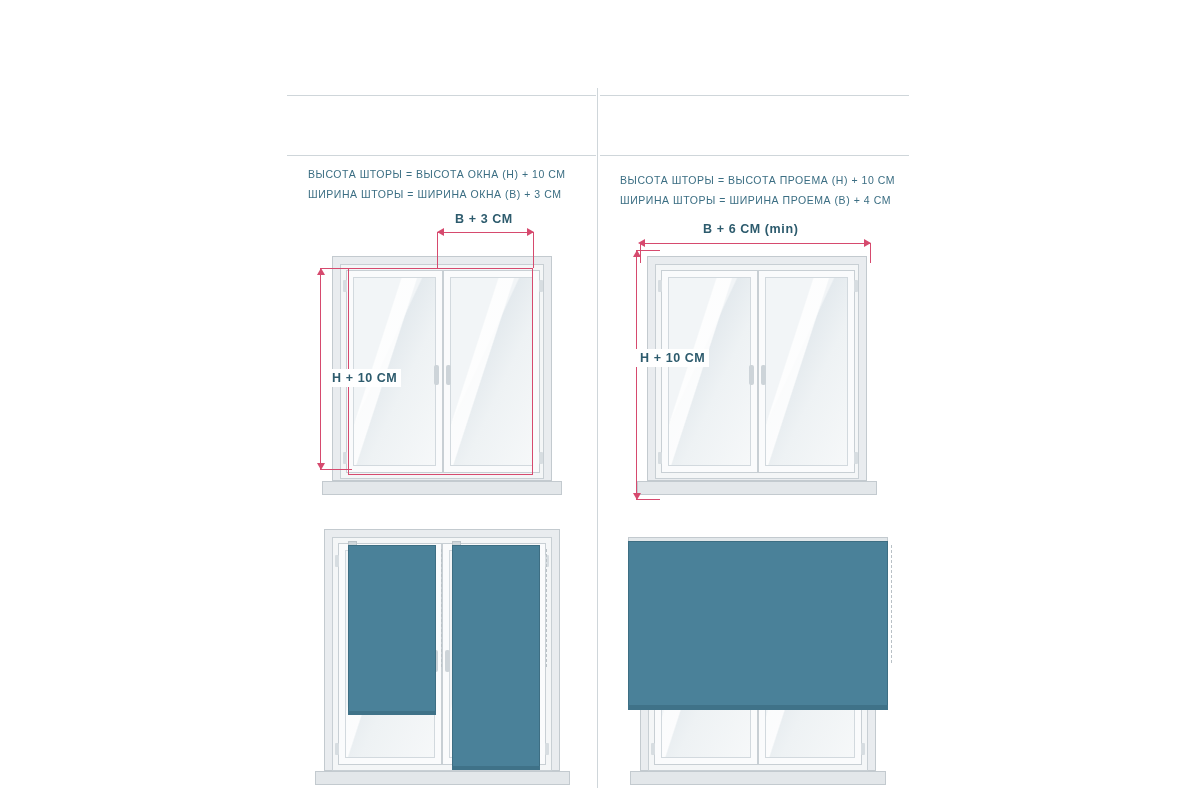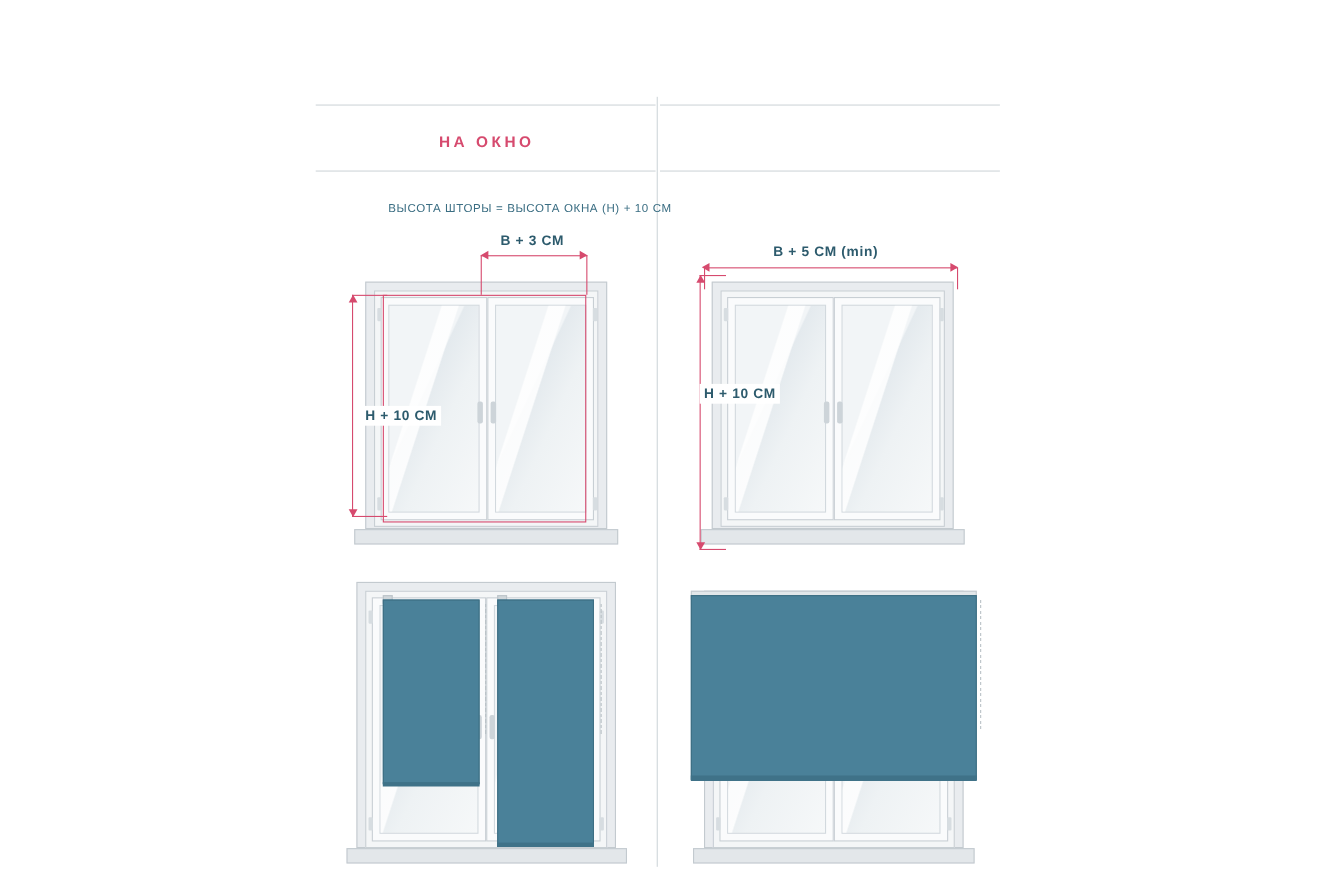--- a/index.html
+++ b/index.html
@@ -61,21 +61,21 @@
   
   .formula-block {
     position: absolute;
     color: #3b6e83;
     font-size: 10.5px;
     letter-spacing: 0.55px;
     line-height: 20px;
     text-transform: uppercase;
     white-space: nowrap;
   }
-  .formula-block.left  { left: 308px; top: 180px; margin-left: 45px; }
+  .formula-block.left  { left: 308px; top: 164px; }
   .formula-block.right { left: 620px; top: 170px; }
 
   
   .measure-label {
     position: absolute;
     color: #2d5b6d;
     font-size: 12.5px;
     font-weight: bold;
     letter-spacing: 0.6px;
     white-space: nowrap;
@@ -177,24 +177,28 @@
 
 <div id="page">
 
 
   <div class="rule h-left"></div>
   <div class="rule h-right"></div>
   <div class="rule h-left2"></div>
   <div class="rule h-right2"></div>
   <div class="rule vert"></div>
 
-  <div class="col-head left">НА ОКНО</div>
 
   <div class="formula-block left">
     <div>Высота шторы = высота окна (H) + 10 см</div>
+    <div>Ширина шторы = ширина окна (B) + 3 см</div>
+  </div>
+  <div class="formula-block right">
+    <div>Высота шторы = высота проема (H) + 10 см</div>
+    <div>Ширина шторы = ширина проема (B) + 4 см</div>
   </div>
 
   <div class="window-wrap" style="left:310px; top:240px; width:265px; height:265px;">
 
     <div class="w-frame-outer" style="left:22px; top:16px; width:220px; height:225px;"></div>
     <div class="w-frame-inner" style="left:30px; top:24px; width:204px; height:215px;"></div>
 
     <div class="sash" style="left:36px; top:30px; width:97px; height:203px;"></div>
     <div class="glass shine" style="left:43px; top:37px; width:83px; height:189px;"></div>
 
@@ -285,21 +289,21 @@
 
     <div class="sill" style="left:12px; top:241px; width:240px; height:14px;"></div>
   </div>
 
   <div>
     <div class="dim h" style="left:640px; top:243px; width:230px;"></div>
     <div class="arrow left" style="left:638px; top:239px;"></div>
     <div class="arrow right" style="left:864px; top:239px;"></div>
     <div class="tick" style="left:640px; top:243px; width:1px; height:20px;"></div>
     <div class="tick" style="left:870px; top:243px; width:1px; height:20px;"></div>
-    <div class="measure-label" style="left:703px; top:222px;">B + 5 СМ (min)</div>
+    <div class="measure-label" style="left:703px; top:222px;">B + 6 СМ (min)</div>
   </div>
 
   <div>
     <div class="dim v" style="left:636px; top:250px; width:1px; height:250px;"></div>
     <div class="arrow up" style="left:633px; top:250px;"></div>
     <div class="arrow down" style="left:633px; top:493px;"></div>
     <div class="tick" style="left:636px; top:250px; width:24px; height:1px;"></div>
     <div class="tick" style="left:636px; top:499px; width:24px; height:1px;"></div>
     <div class="measure-label" style="left:636px; top:349px; background:#ffffff; padding:2px 4px;">H + 10 СМ</div>
   </div>

